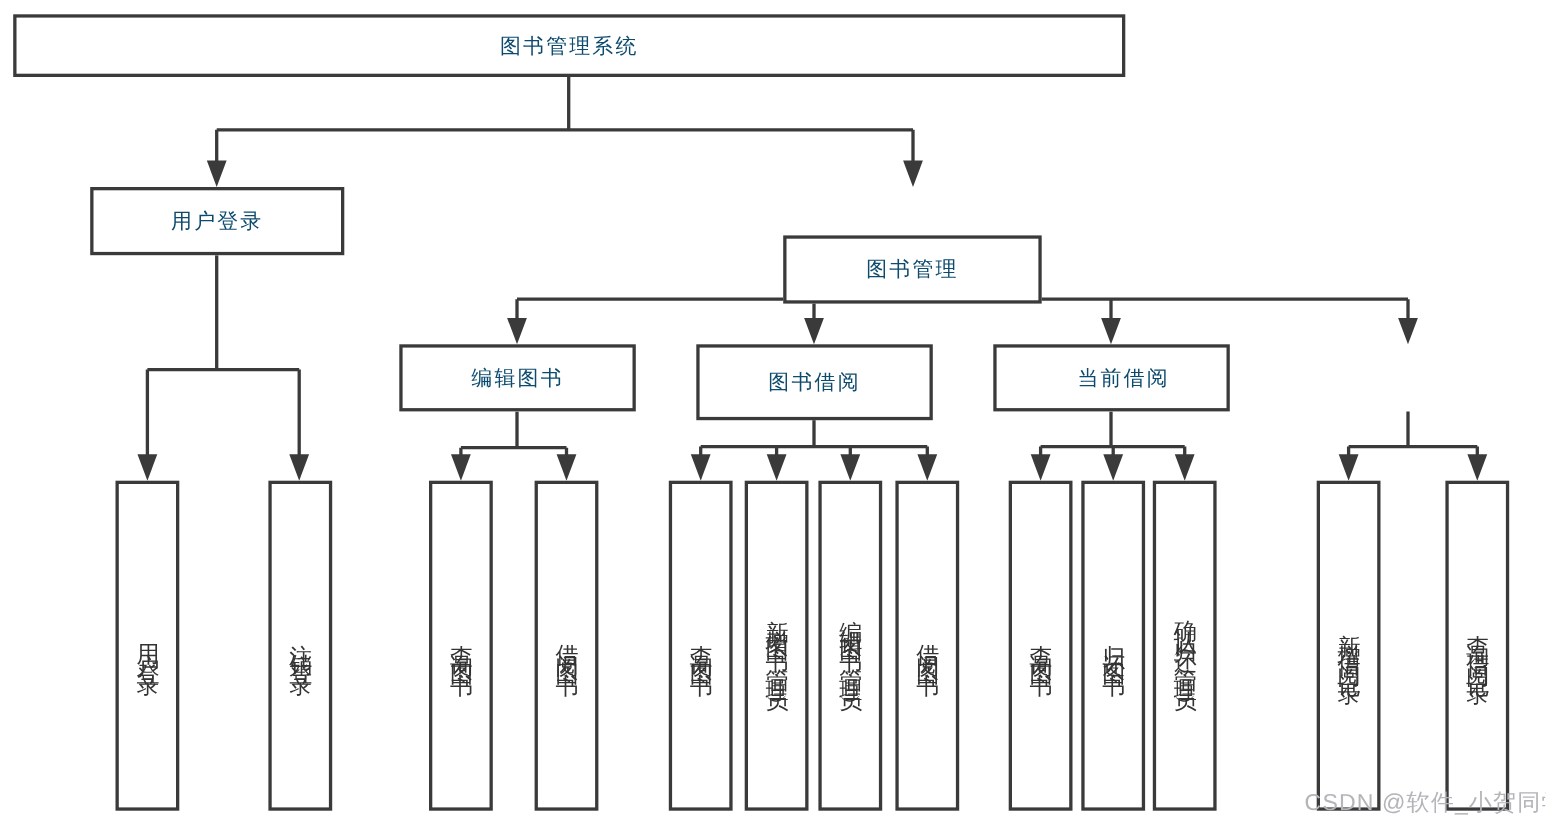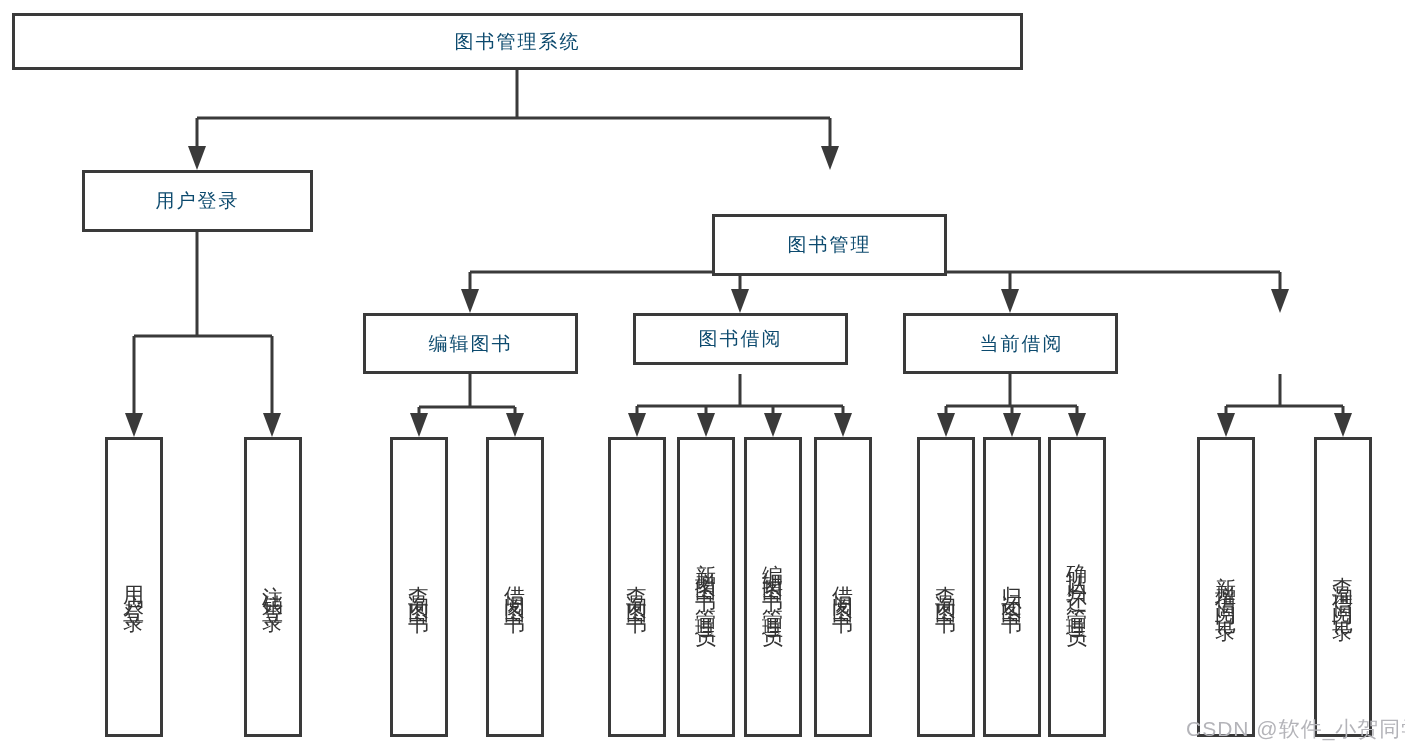--- a/index.html
+++ b/index.html
@@ -116,21 +116,21 @@
       <polygon points="1334,413 1352,413 1343,437" fill="#3a3a3a" stroke="none"></polygon>
     </g>
   </svg>
 
   <div class="hbox" style="left:12px; top:13px; width:1011px; height:57px;">图书管理系统</div>
 
   <div class="hbox" style="left:82px; top:170px; width:231px; height:62px;">用户登录</div>
   <div class="hbox" style="left:712px; top:170px; width:235px; height:62px;margin-top:44px;">图书管理</div>
 
   <div class="hbox" style="left:363px; top:313px; width:215px; height:61px;">编辑图书</div>
-  <div class="hbox" style="left:633px; top:313px; width:215px; height:52px;">图书借阅</div>
+  <div class="hbox" style="left:633px; top:313px; width:215px; height:69px;">图书借阅</div>
   <div class="hbox" style="left:903px; top:313px; width:215px; height:61px;padding-left:22px;">当前借阅</div>
 
   <div class="vbox" style="left:105px;">用户登录</div>
   <div class="vbox" style="left:244px;">注销登录</div>
 
   <div class="vbox" style="left:390px;">查询图书</div>
   <div class="vbox" style="left:486px;">借阅图书</div>
 
   <div class="vbox" style="left:608px;">查询图书</div>
   <div class="vbox" style="left:677px;">新增图书（管理员）</div>

